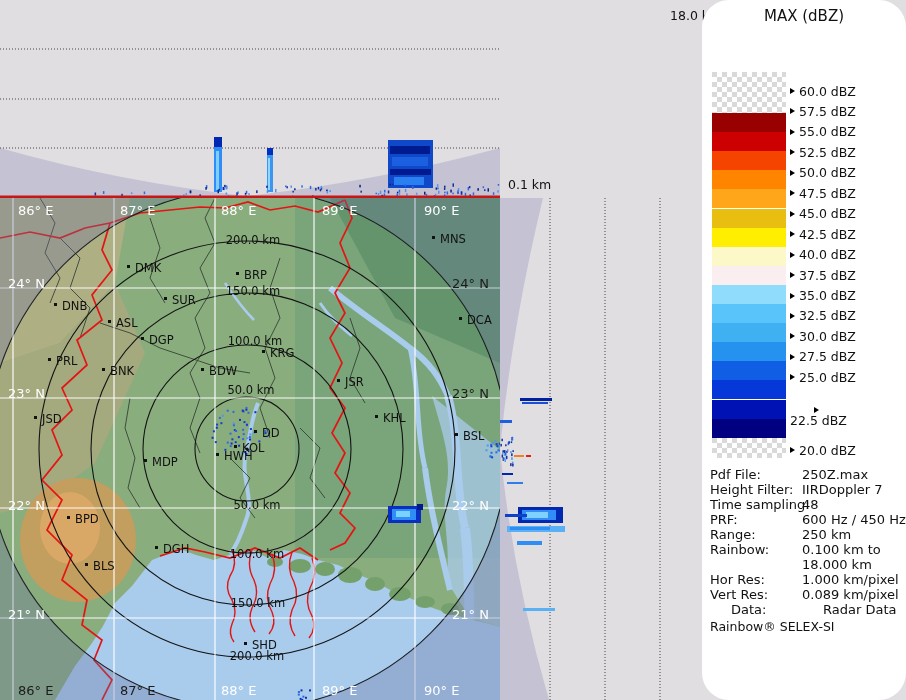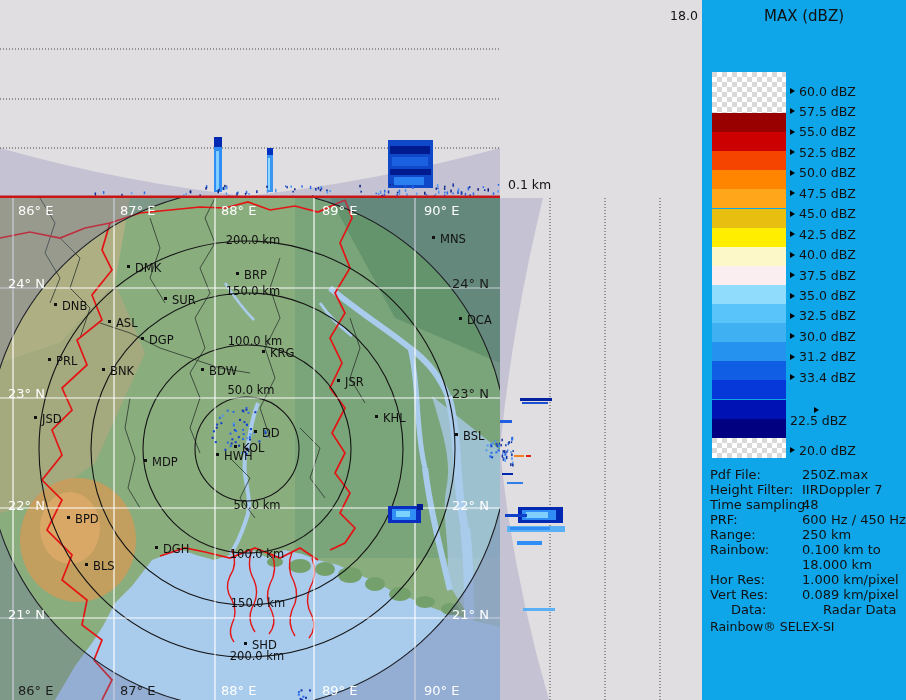--- a/index.html
+++ b/index.html
@@ -4,21 +4,21 @@
 <style>
   html,body{margin:0;padding:0;background:#888;}
   #root{
     position:relative;width:906px;height:700px;overflow:hidden;
     background:#e0dee1;
     font-family:"DejaVu Sans","Liberation Sans",sans-serif;
     -webkit-font-smoothing:antialiased;
   }
   .abs{position:absolute;}
   
-  #panel{left:702px;top:0;width:204px;height:700px;background:#0ea5e9;}
+  #panel{left:702px;top:0;width:204px;height:700px;background:#ffffff;border-radius:27px;}
   #panel .title-block{position:absolute;left:0;top:6px;width:204px;text-align:center;color:#111;}
   #panel .t1{font-size:15px;line-height:20px;}
   .checker{
     background:
       repeating-conic-gradient(#ffffff 0 90deg,#d9d9d9 0 180deg);
     background-size:10px 10px;
   }
   .legend-block{position:absolute;left:10px;width:74px;}
   .legend-label{position:absolute;left:88px;height:14px;font-size:12.5px;color:#111;white-space:nowrap;display:flex;align-items:center;}
   .legend-label .tri{width:0;height:0;border-left:5px solid #000;border-top:3.5px solid transparent;border-bottom:3.5px solid transparent;margin-right:4px;}
@@ -545,25 +545,25 @@
       <div class="legend-label" style="top:308.95px;">
         <span class="tri"></span>
         <span>32.5 dBZ</span>
       </div>
       <div class="legend-label" style="top:329.4px;">
         <span class="tri"></span>
         <span>30.0 dBZ</span>
       </div>
       <div class="legend-label" style="top:349.84999999999997px;">
         <span class="tri"></span>
-        <span>31.2 dBZ</span>
+        <span>27.5 dBZ</span>
       </div>
       <div class="legend-label" style="top:370.3px;">
         <span class="tri"></span>
-        <span>33.4 dBZ</span>
+        <span>25.0 dBZ</span>
       </div>
       <div class="legend-label" style="top:407px;flex-direction:column;">
         <span class="tri"></span>
         <span>22.5 dBZ</span>
       </div>
       <div class="legend-label" style="top:411.2px;margin-top:32px;">
         <span class="tri"></span>
         <span>20.0 dBZ</span>
       </div>
       <div id="legend"></div>

